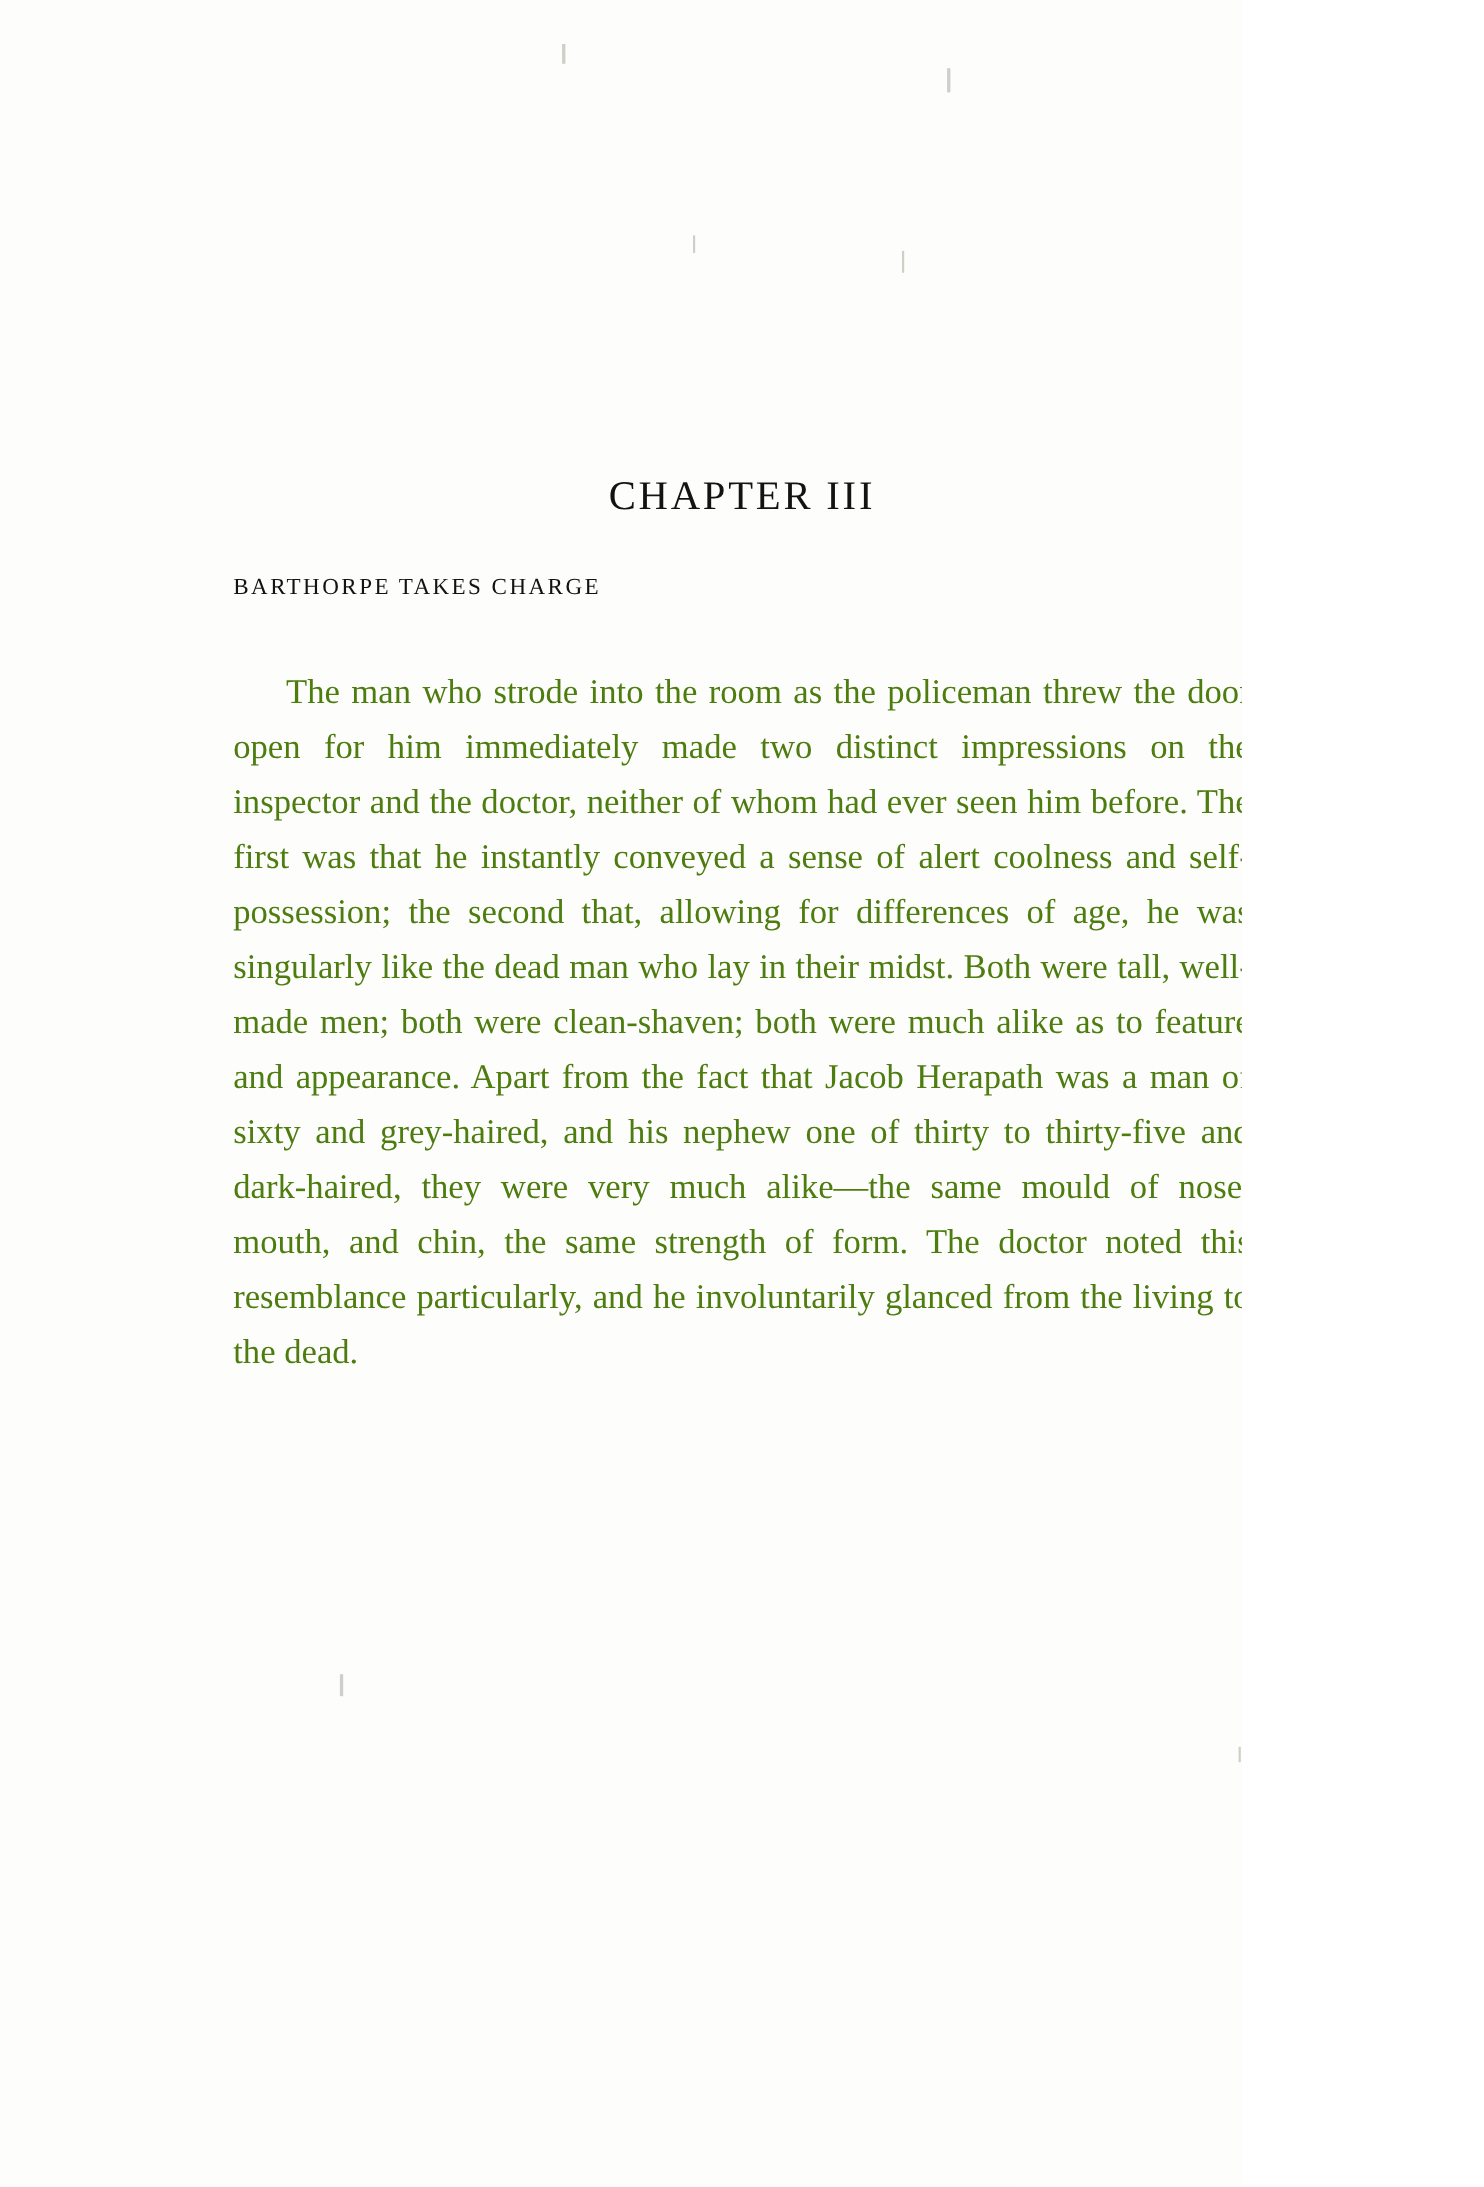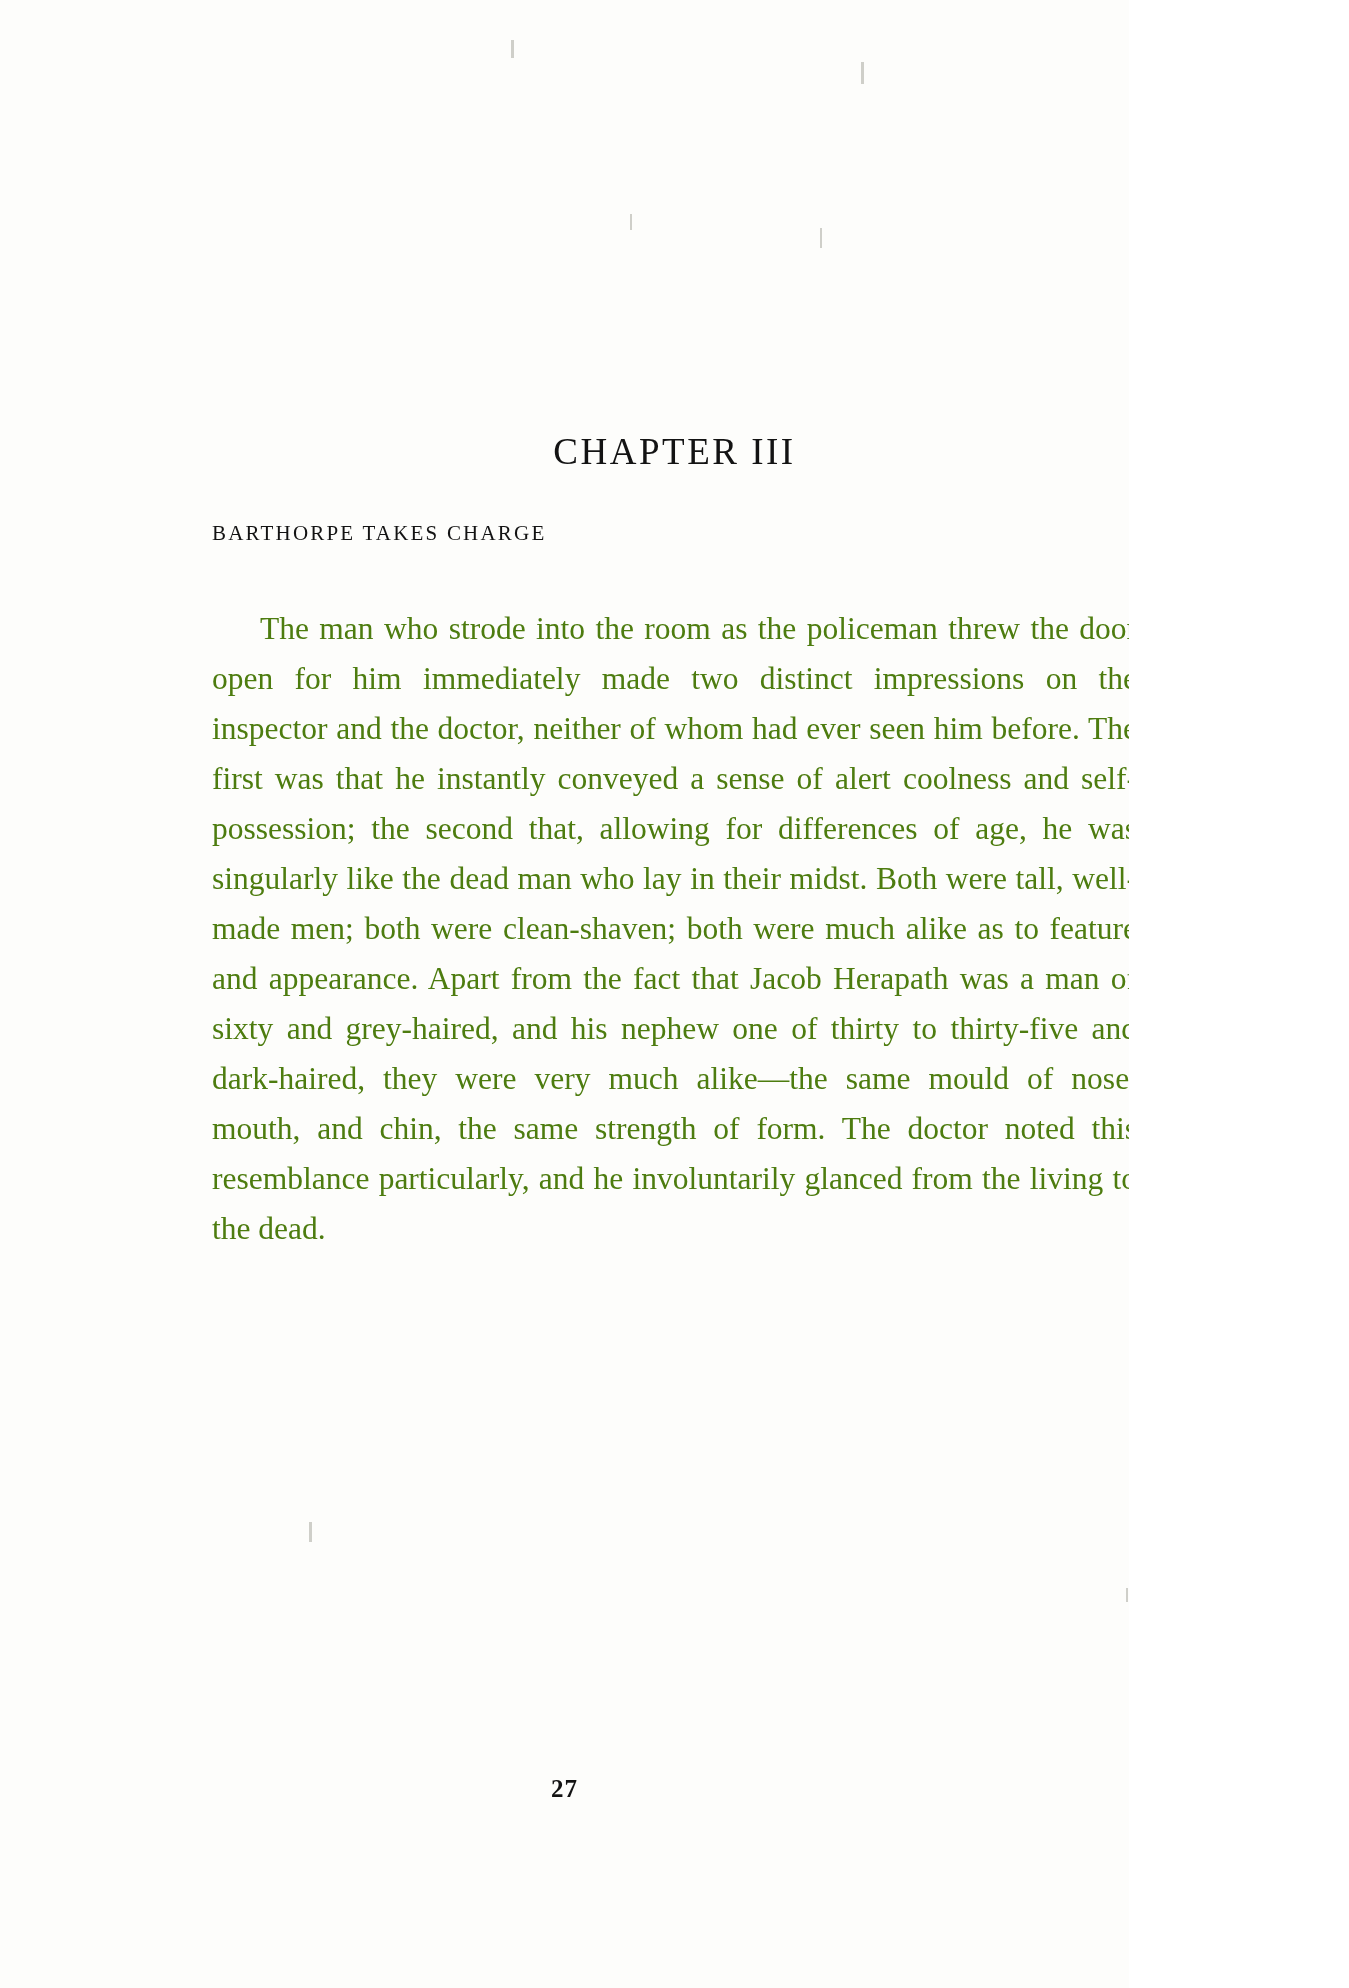--- a/index.html
+++ b/index.html
@@ -86,15 +86,14 @@
     <h1 class="chapter-heading">CHAPTER III</h1>
 
     <h2 class="chapter-subtitle">BARTHORPE TAKES CHARGE</h2>
 
     <div class="body-text">
       <p>The man who strode into the room as the policeman threw the door open for him immediately made two distinct impressions on the inspector and the doctor, neither of whom had ever seen him before. The first was that he instantly conveyed a sense of alert coolness and self-possession; the second that, allowing for differences of age, he was singularly like the dead man who lay in their midst. Both were tall, well-made men; both were clean-shaven; both were much alike as to feature and appearance. Apart from the fact that Jacob Herapath was a man of sixty and grey-haired, and his nephew one of thirty to thirty-five and dark-haired, they were very much alike—the same mould of nose, mouth, and chin, the same strength of form. The doctor noted this resemblance particularly, and he involuntarily glanced from the living to the dead.</p>
     </div>
 
   </div>
 
-  <div class="page-number">27</div>
 
 </div>
 
 </body></html>

